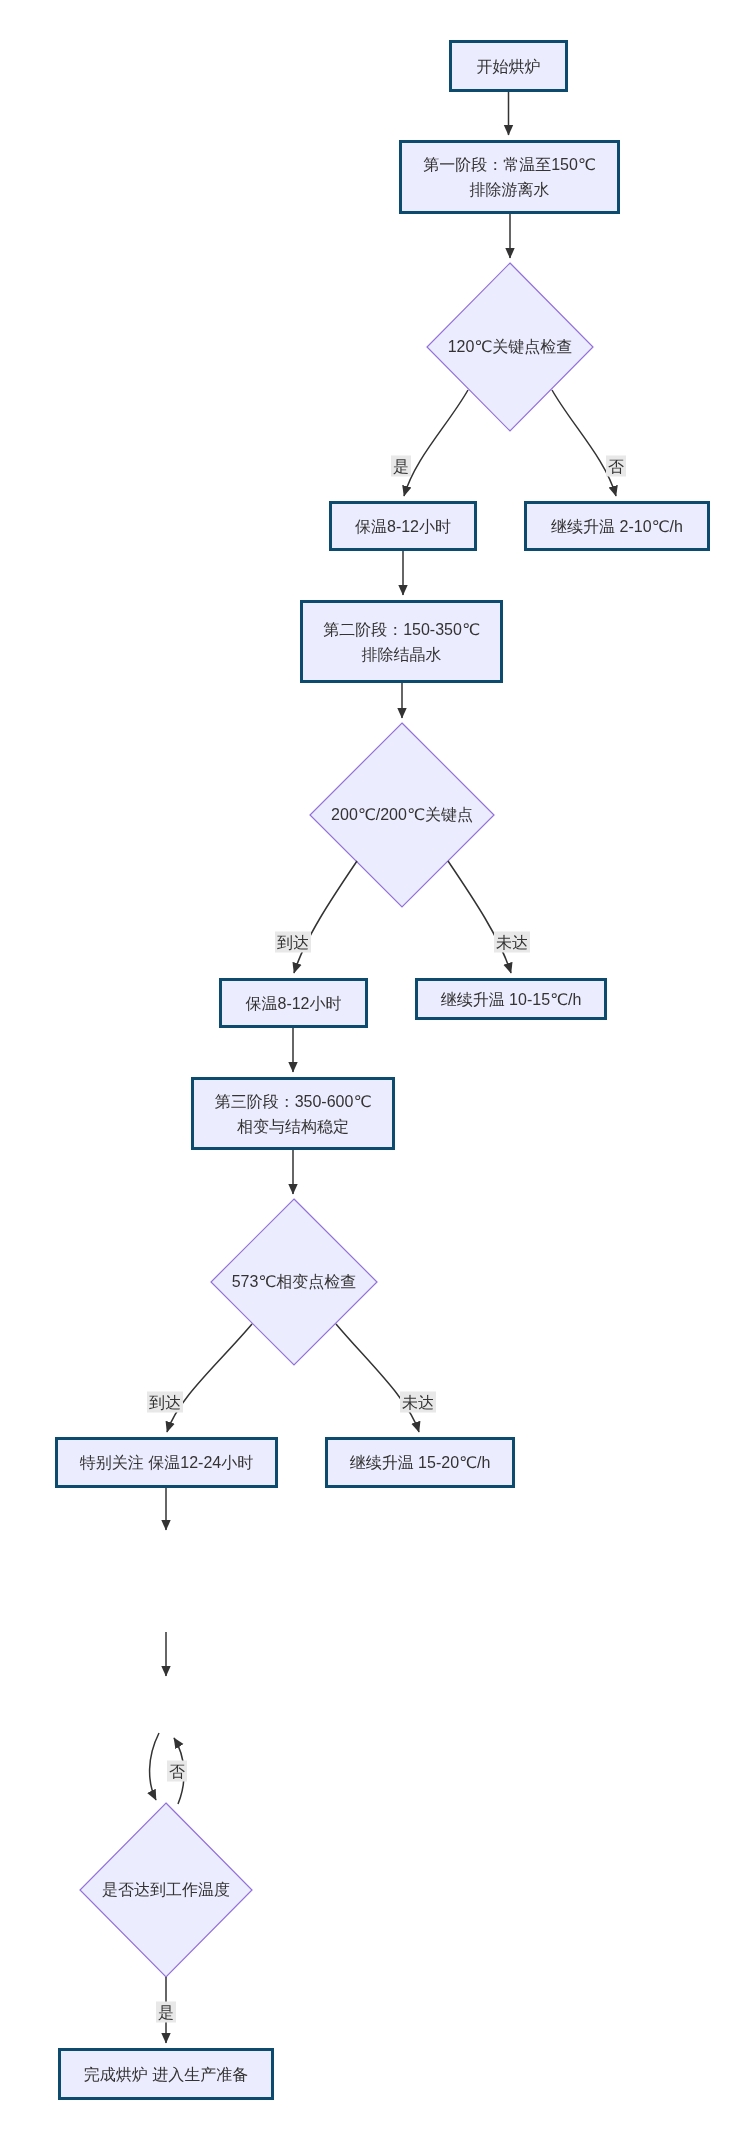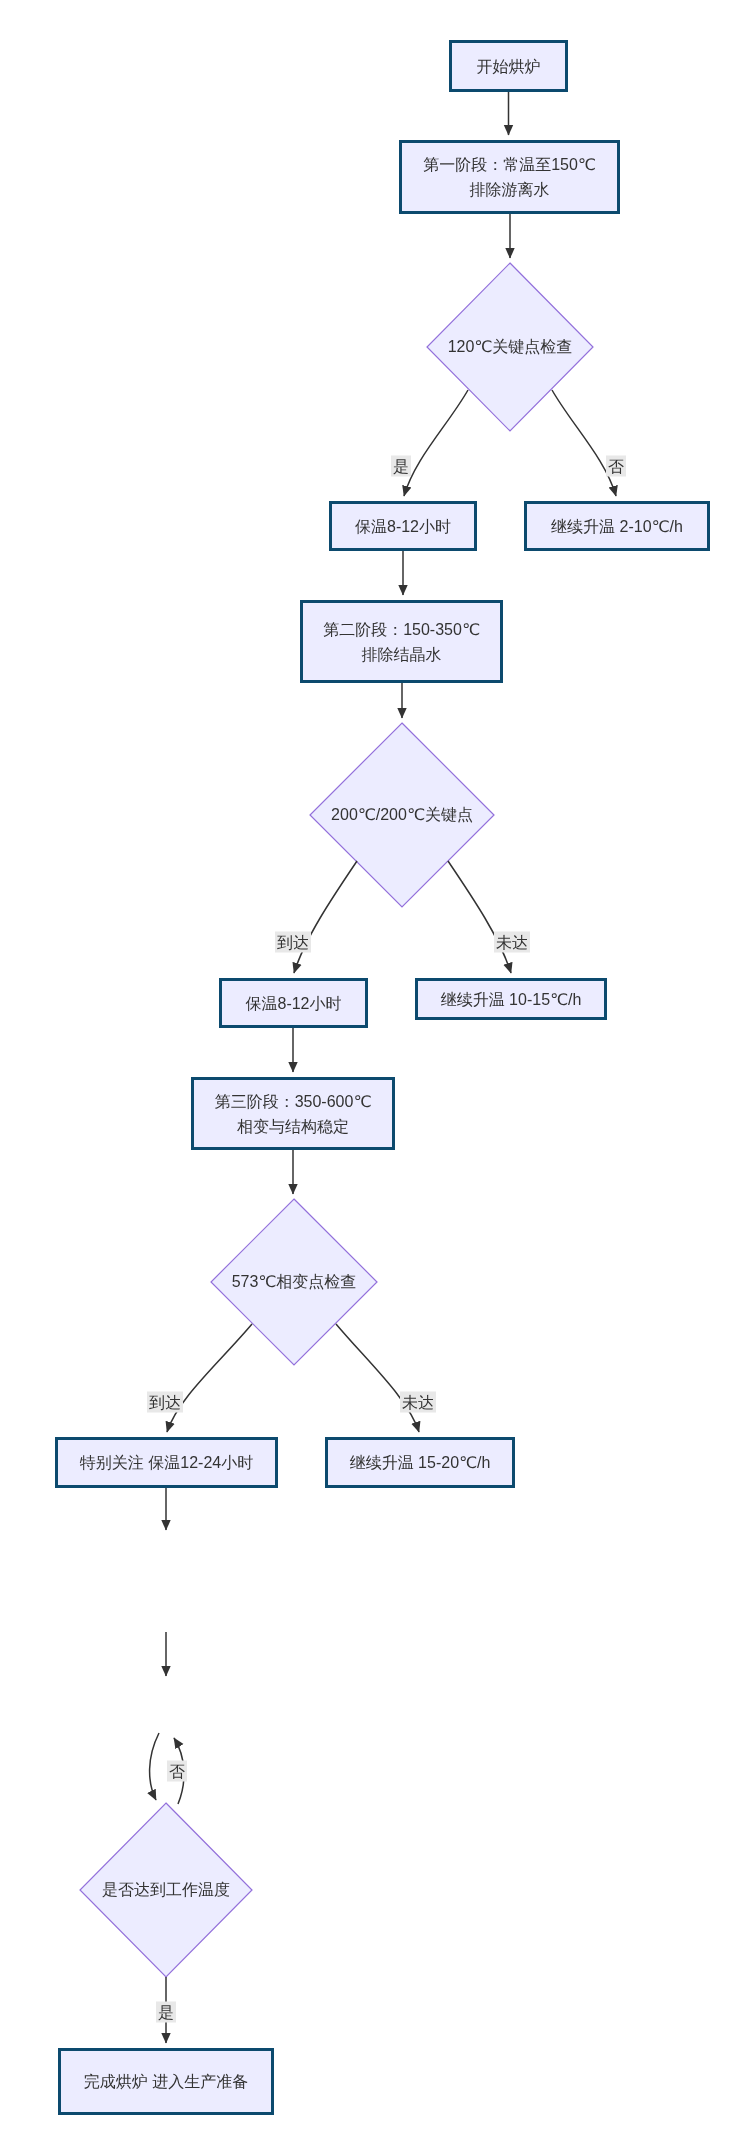--- a/index.html
+++ b/index.html
@@ -102,21 +102,21 @@
   <div class="node" style="left:55px;top:1437px;width:223px;height:51px">
     <div>特别关注 保温12-24小时</div>
   </div>
 
   <div class="node" style="left:325px;top:1437px;width:190px;height:51px">
     <div>继续升温 15-20℃/h</div>
   </div>
 
 
 
-  <div class="node" style="left:58px;top:2048px;width:216px;height:67px">
+  <div class="node" style="left:58px;top:2048px;width:216px;height:52px">
     <div>完成烘炉 进入生产准备</div>
   </div>
 
   <div class="dlabel" style="left:510px;top:347px">120℃关键点检查</div>
   <div class="dlabel" style="left:402px;top:815px">200℃/200℃关键点</div>
   <div class="dlabel" style="left:294px;top:1282px">573℃相变点检查</div>
   <div class="dlabel" style="left:166px;top:1890px">是否达到工作温度</div>
 
   <div class="elabel" style="left:401px;top:466px">是</div>
   <div class="elabel" style="left:616px;top:466px">否</div>

